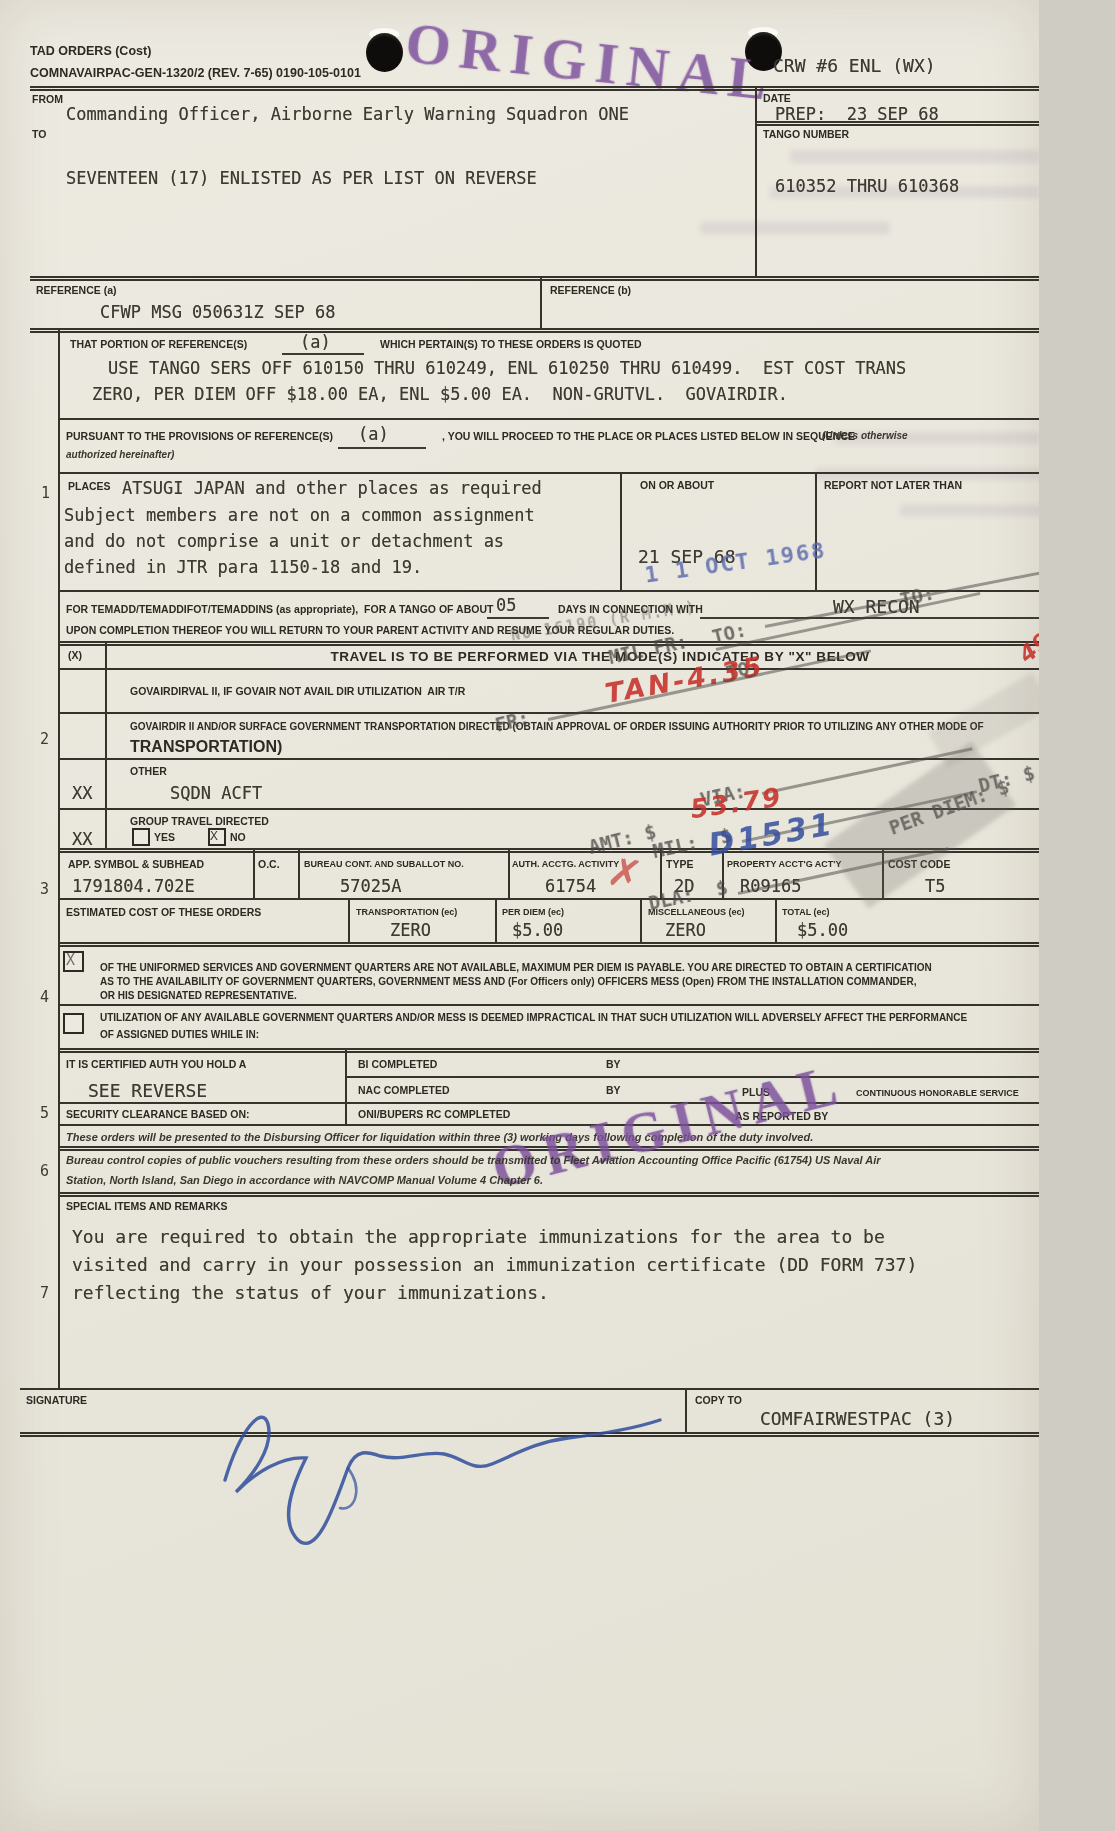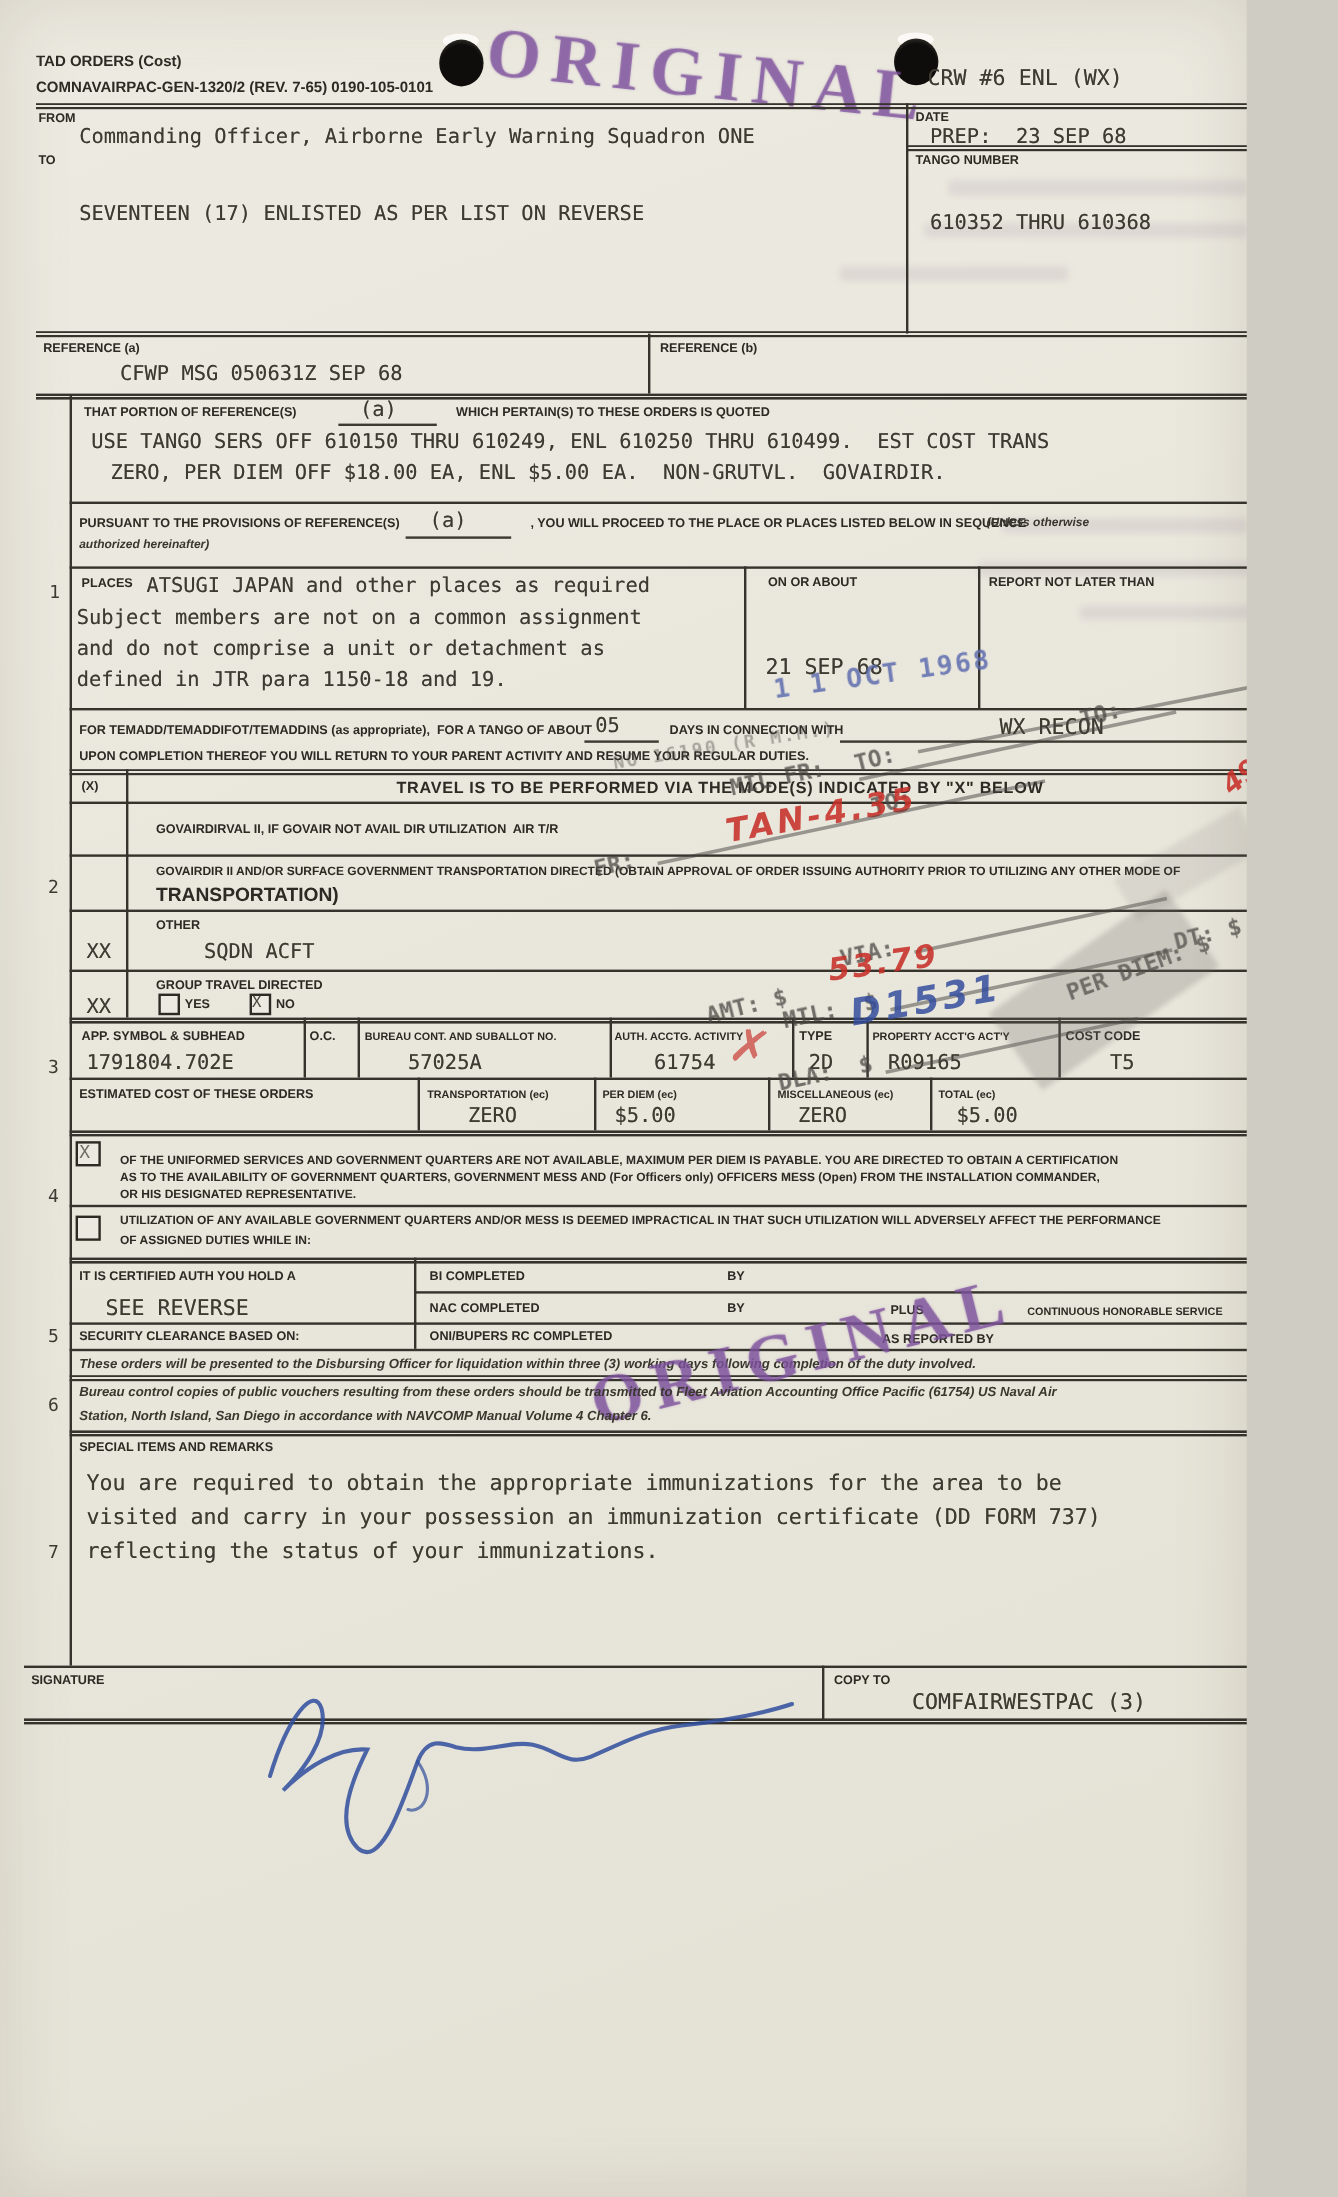--- a/index.html
+++ b/index.html
@@ -77,21 +77,21 @@
   <div class="vline" style="left:540px;top:278px;height:50px"></div>
   <div class="abs lbl" style="left:550px;top:284px">REFERENCE (b)</div>
   <div class="dline" style="left:30px;top:328px;width:1062px"></div>
 
   <div class="vline" style="left:58px;top:330px;height:1058px"></div>
 
   <div class="abs lbl" style="left:70px;top:338px">THAT PORTION OF REFERENCE(S)</div>
   <div class="abs typed" style="left:300px;top:332px">(a)</div>
   <div class="uline" style="left:282px;top:353px;width:82px"></div>
   <div class="abs lbl" style="left:380px;top:338px">WHICH PERTAIN(S) TO THESE ORDERS IS QUOTED</div>
-  <div class="abs typed" style="left:76px;top:358px">USE TANGO SERS OFF 610150 THRU 610249, ENL 610250 THRU 610499.  EST COST TRANS</div>
+  <div class="abs typed" style="left:108px;top:358px">USE TANGO SERS OFF 610150 THRU 610249, ENL 610250 THRU 610499.  EST COST TRANS</div>
   <div class="abs typed" style="left:92px;top:384px">ZERO, PER DIEM OFF $18.00 EA, ENL $5.00 EA.  NON-GRUTVL.  GOVAIRDIR.</div>
   <div class="hline" style="left:58px;top:418px;width:1034px"></div>
 
   <div class="abs lbl" style="left:66px;top:430px">PURSUANT TO THE PROVISIONS OF REFERENCE(S)</div>
   <div class="abs typed" style="left:358px;top:424px">(a)</div>
   <div class="uline" style="left:338px;top:447px;width:88px"></div>
   <div class="abs lbl" style="left:442px;top:430px">, YOU WILL PROCEED TO THE PLACE OR PLACES LISTED BELOW IN SEQUENCE</div>
   <div class="abs ital" style="left:822px;top:430px;font-size:10px">(Unless otherwise</div>
   <div class="abs ital" style="left:66px;top:449px;font-size:10px">authorized hereinafter)</div>
 

